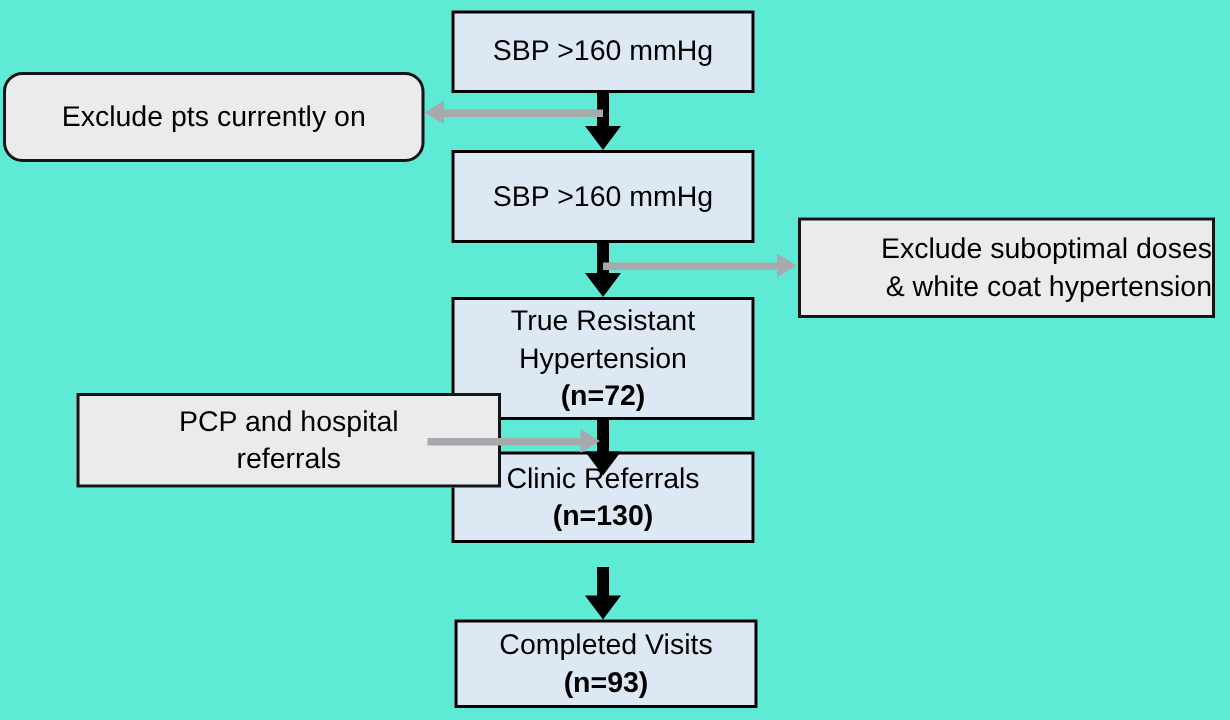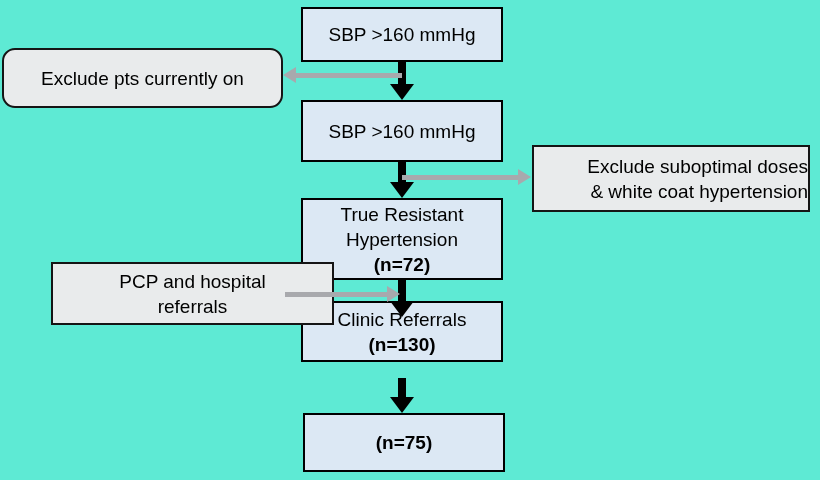--- a/index.html
+++ b/index.html
@@ -70,21 +70,22 @@
     <div>Hypertension</div>
     <div class="bold">(n=72)</div>
   </div>
 
   <div class="mbox" style="left:301px;top:301px;width:202px;height:61px;">
     <div>Clinic Referrals</div>
     <div class="bold">(n=130)</div>
   </div>
 
   <div class="mbox" style="left:303px;top:413px;width:202px;height:59px;">
-    <div class="bold">(n=75)</div>
+    <div>Completed Visits</div>
+    <div class="bold">(n=93)</div>
   </div>
 
   <div class="sbox" style="left:2px;top:48px;width:281px;height:60px;border-radius:13px;">
     <div>Exclude pts currently on</div>
   </div>
 
   <div class="sbox" style="left:532px;top:145px;width:278px;height:67px;align-items:flex-end;">
     <div>Exclude suboptimal doses</div>
     <div>&amp; white coat hypertension</div>
   </div>

